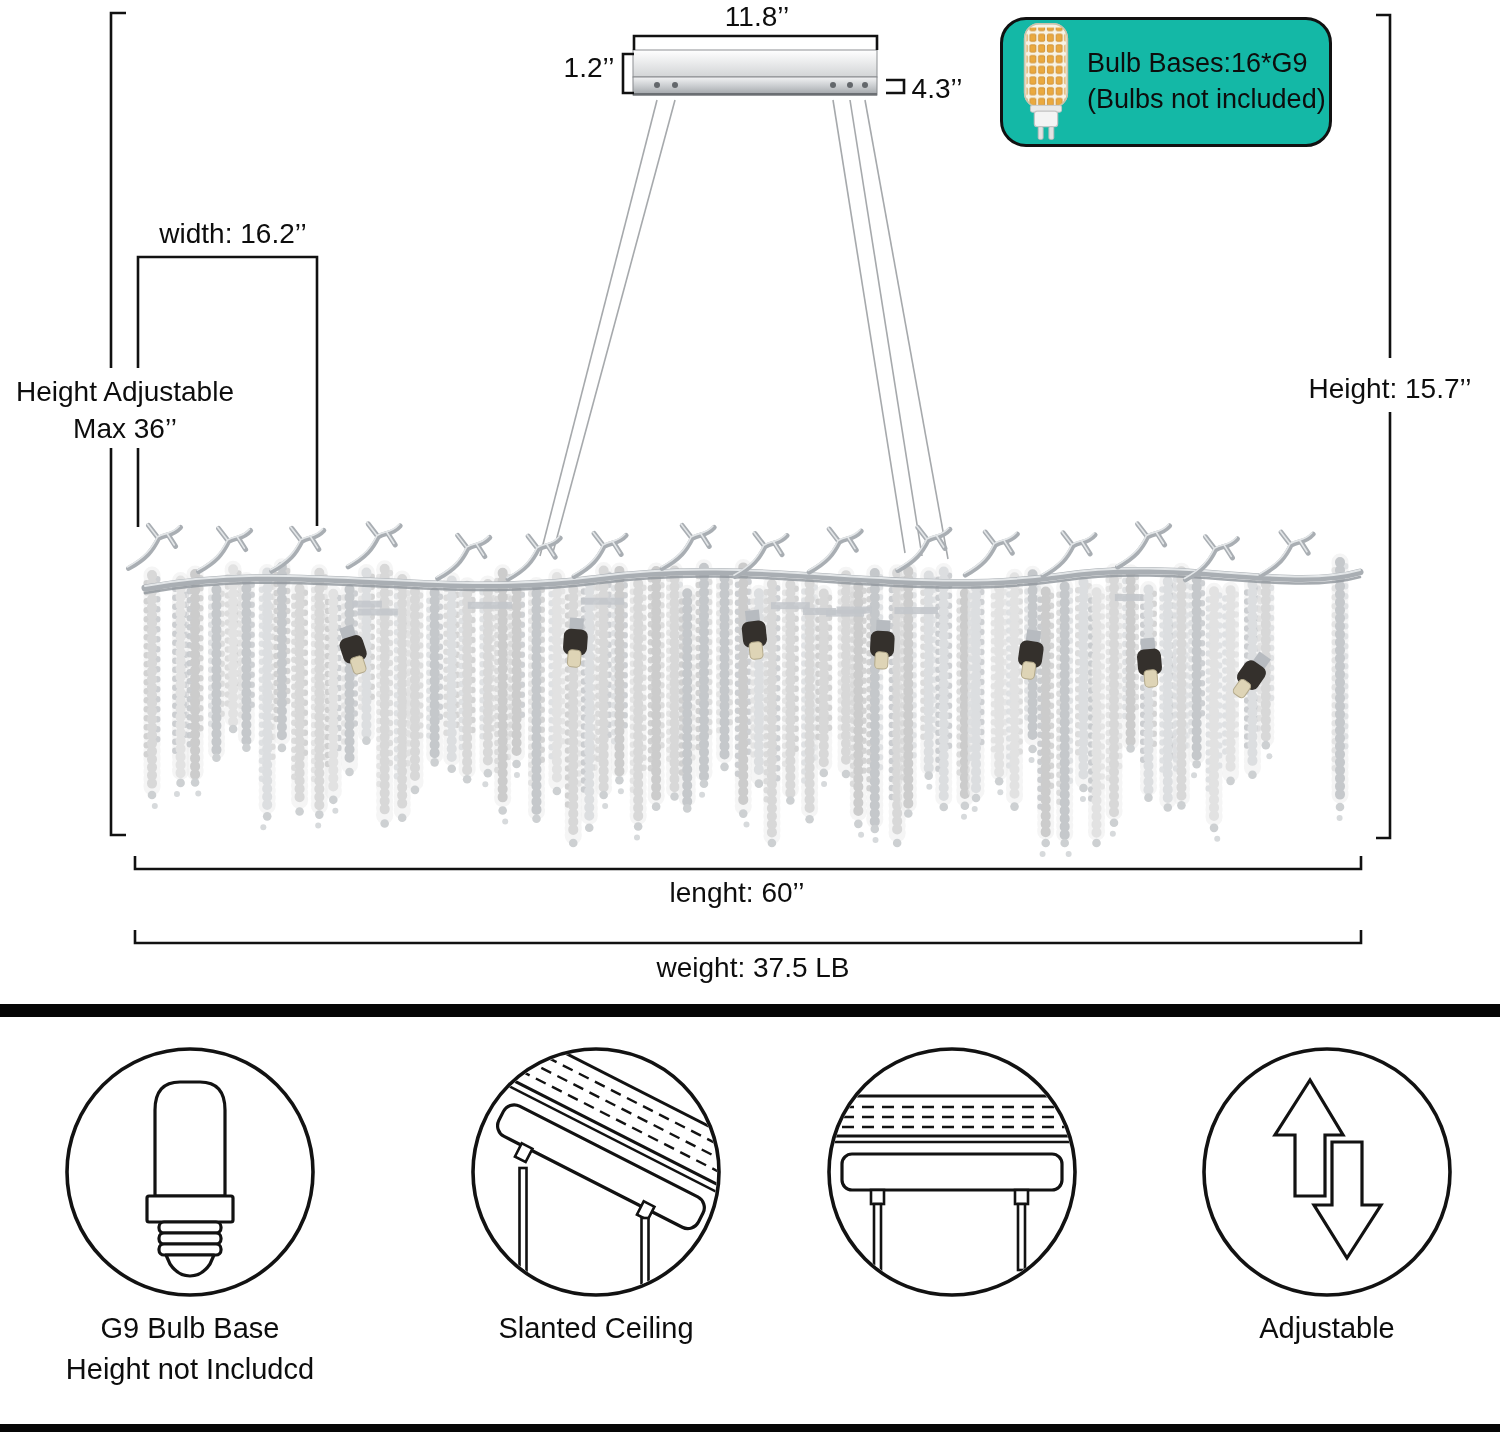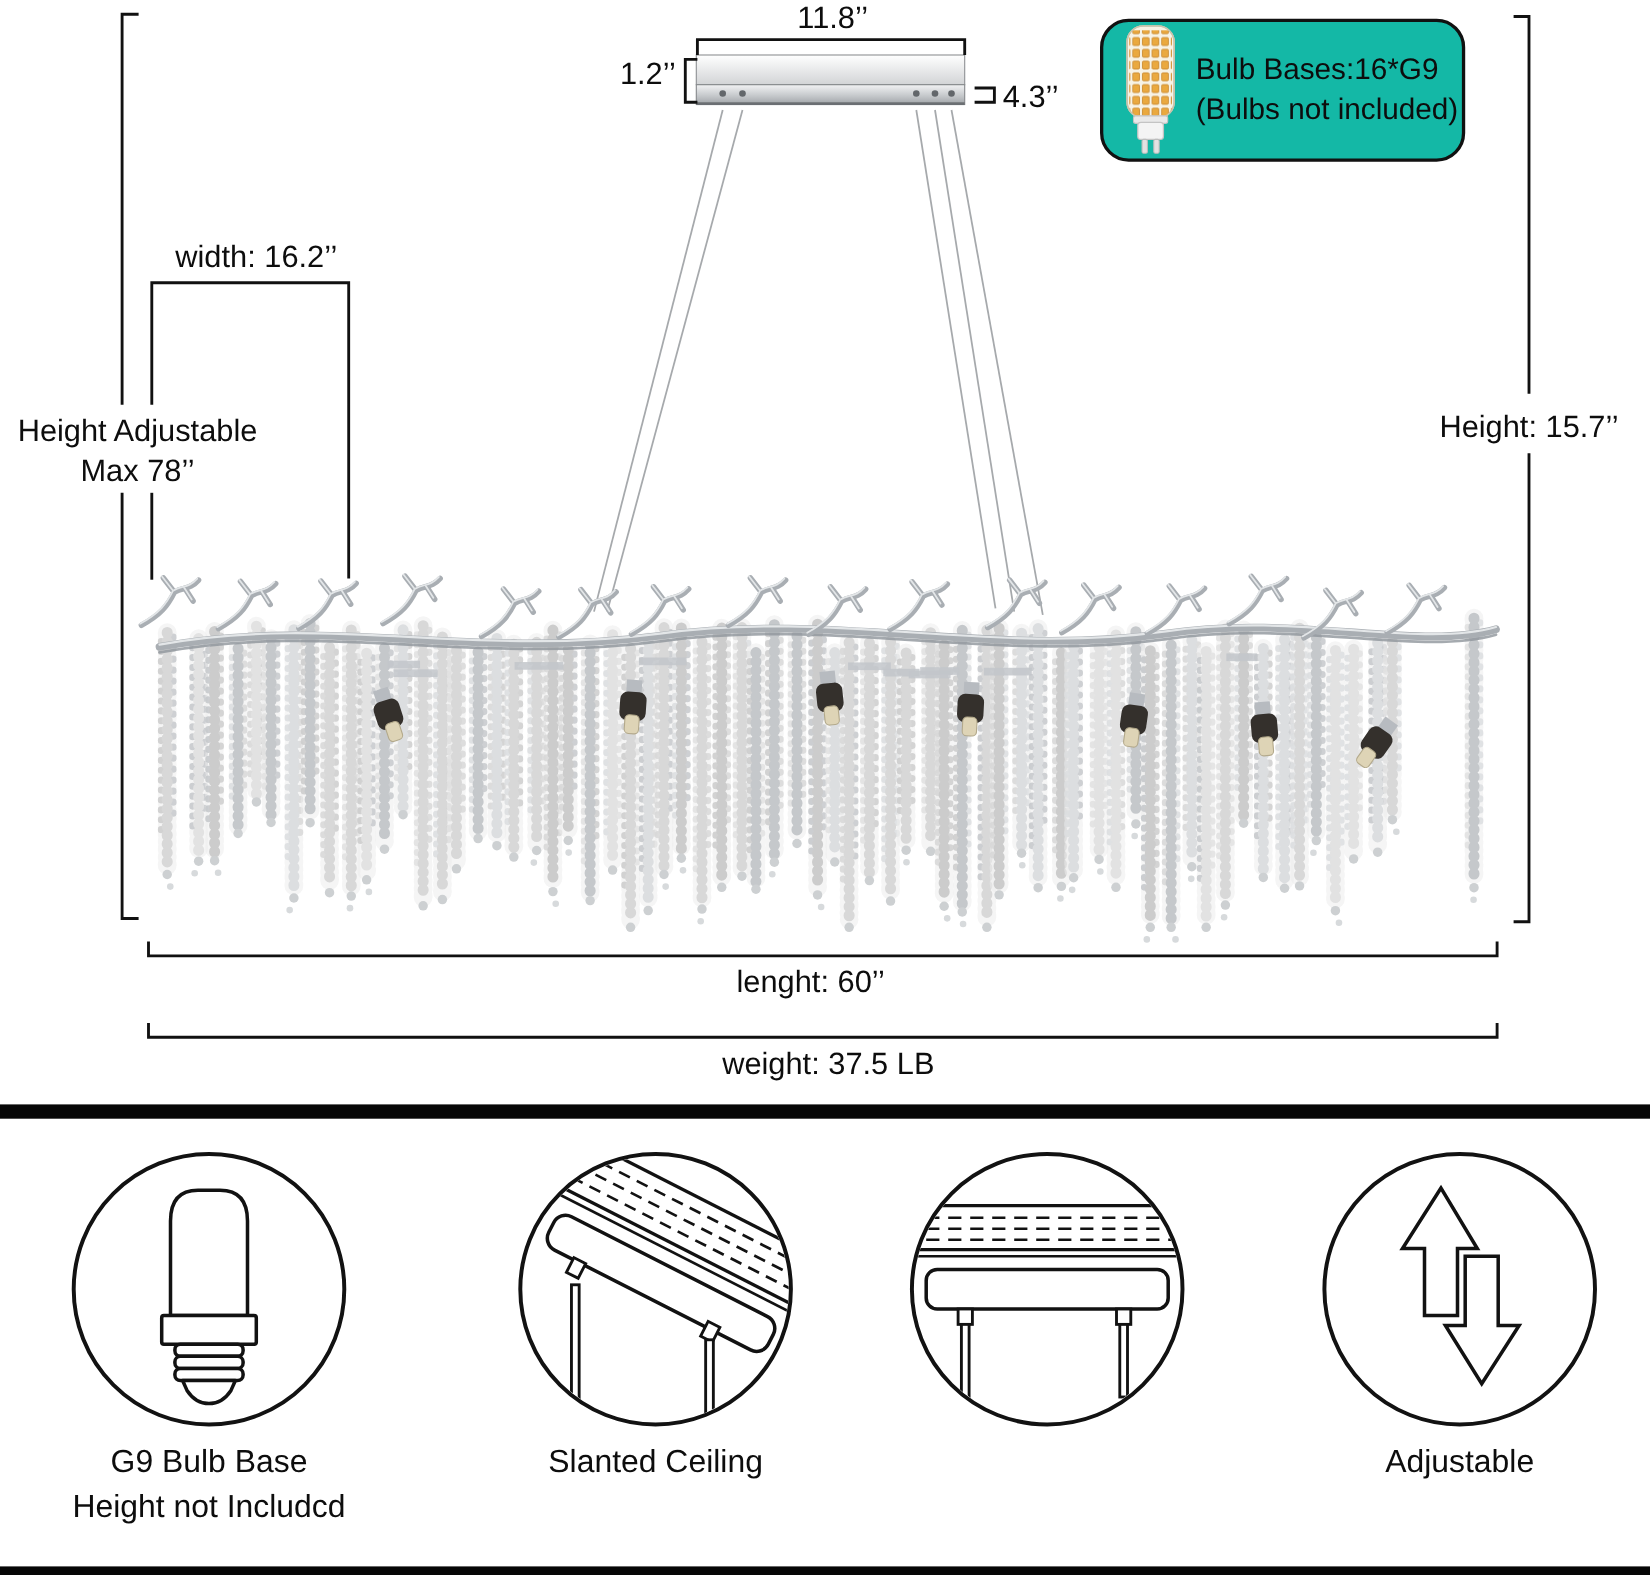--- a/index.html
+++ b/index.html
@@ -527,21 +527,21 @@
           <rect x="-6.5" y="2" width="13" height="17" rx="4" fill="#ded4b6" stroke="#b3a98b" stroke-width="1"></rect>
         </g>
       </g>
   </svg>
 
   <div class="abs dim ctr" style="left:757px;top:16px;">11.8’’</div>
   <div class="abs dim ctr" style="left:589px;top:67px;">1.2’’</div>
   <div class="abs dim ctr" style="left:937px;top:88px;">4.3’’</div>
   <div class="abs dim ctr" style="left:233px;top:233px;">width: 16.2’’</div>
   <div class="abs dim ctr" style="left:125px;top:391px;">Height Adjustable</div>
-  <div class="abs dim ctr" style="left:125px;top:428px;">Max 78’’</div>
+  <div class="abs dim ctr" style="left:125px;top:428px;">Max 36’’</div>
   <div class="abs dim ctr" style="left:1390px;top:388px;">Height: 15.7’’</div>
   <div class="abs dim ctr" style="left:737px;top:892px;">lenght: 60’’</div>
   <div class="abs dim ctr" style="left:753px;top:967px;">weight: 37.5 LB</div>
 
   <div id="bulb-box">
     <svg width="70" height="122" viewBox="0 0 72 124" style="margin-left:8px;flex:none;">
       <defs>
         <pattern id="ledp" width="9" height="11" patternUnits="userSpaceOnUse">
           <rect x="1.4" y="1.8" width="6.2" height="7.4" rx="1" fill="#eaa93f" stroke="#c8862a" stroke-width="0.8"></rect>
         </pattern>

